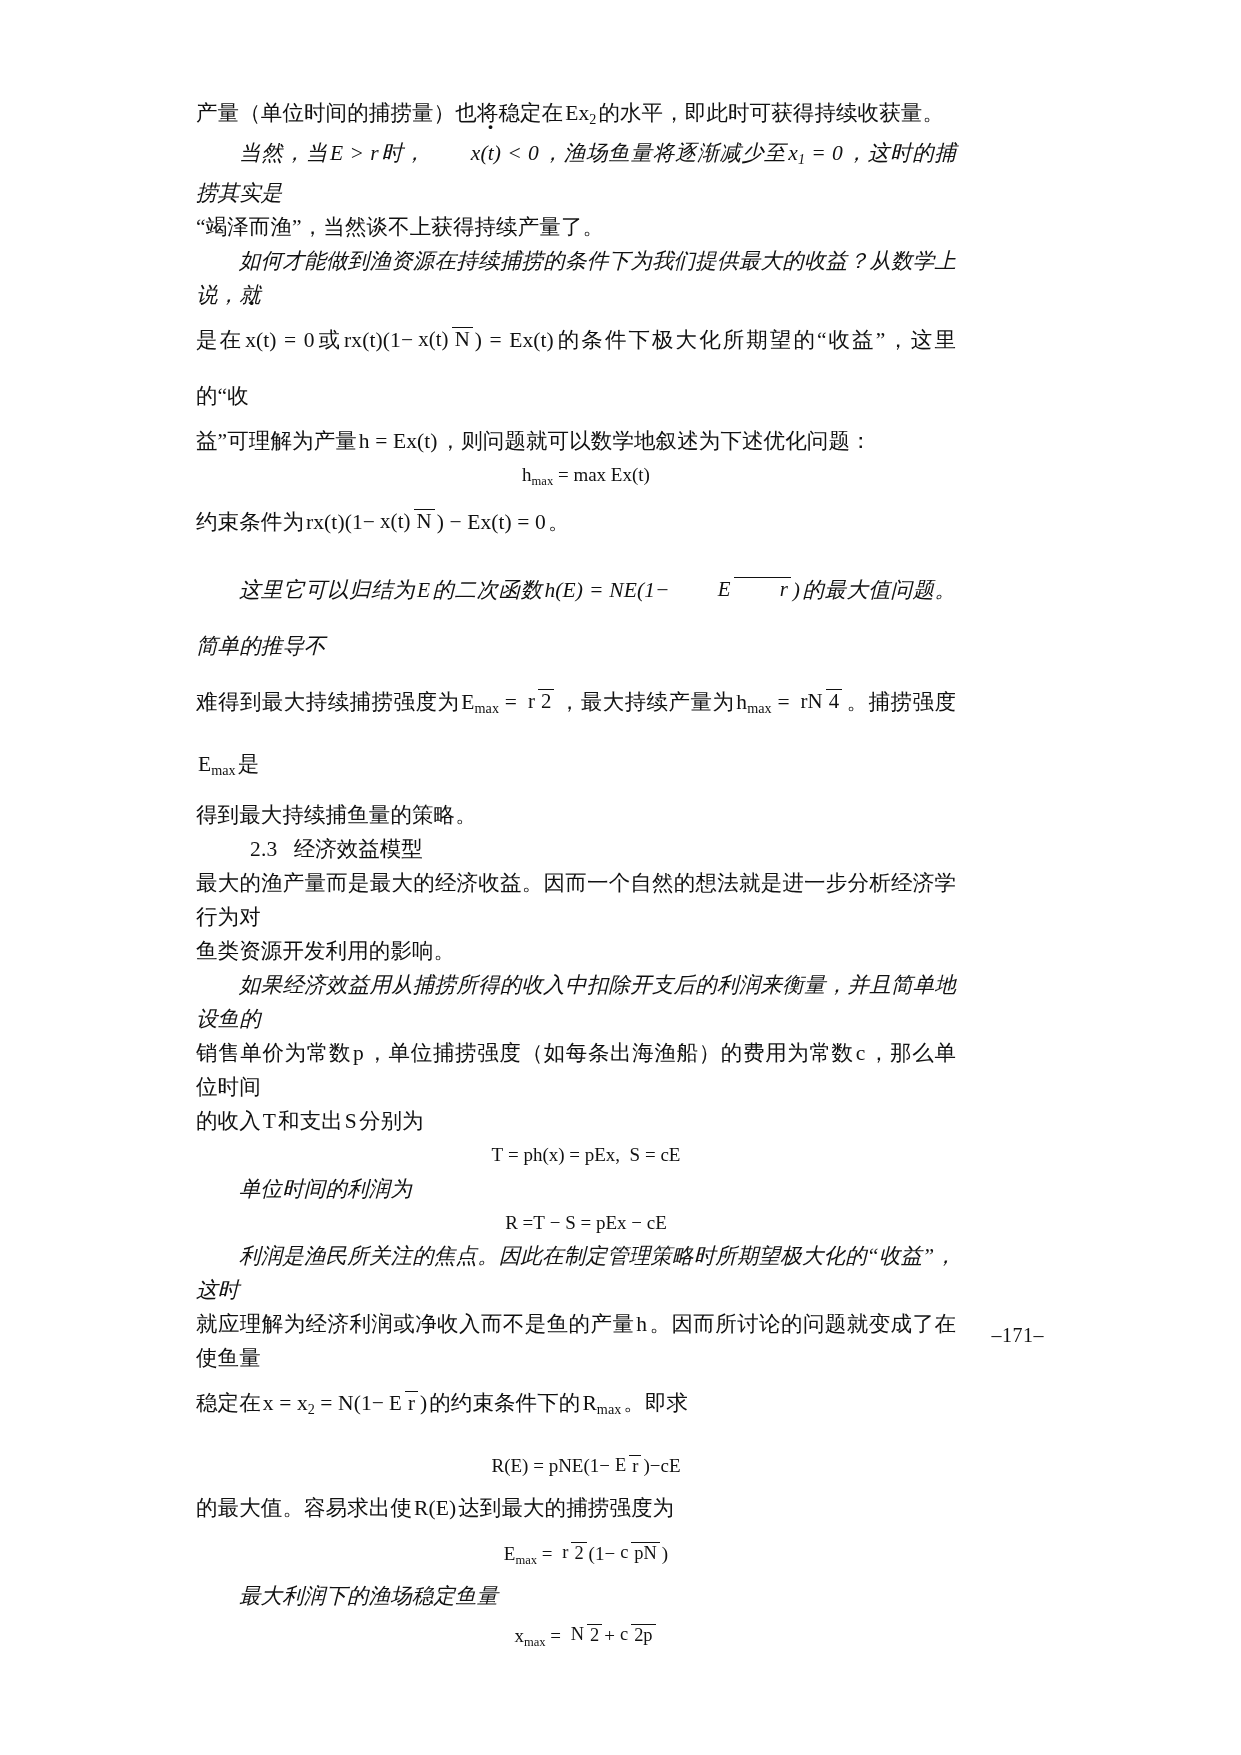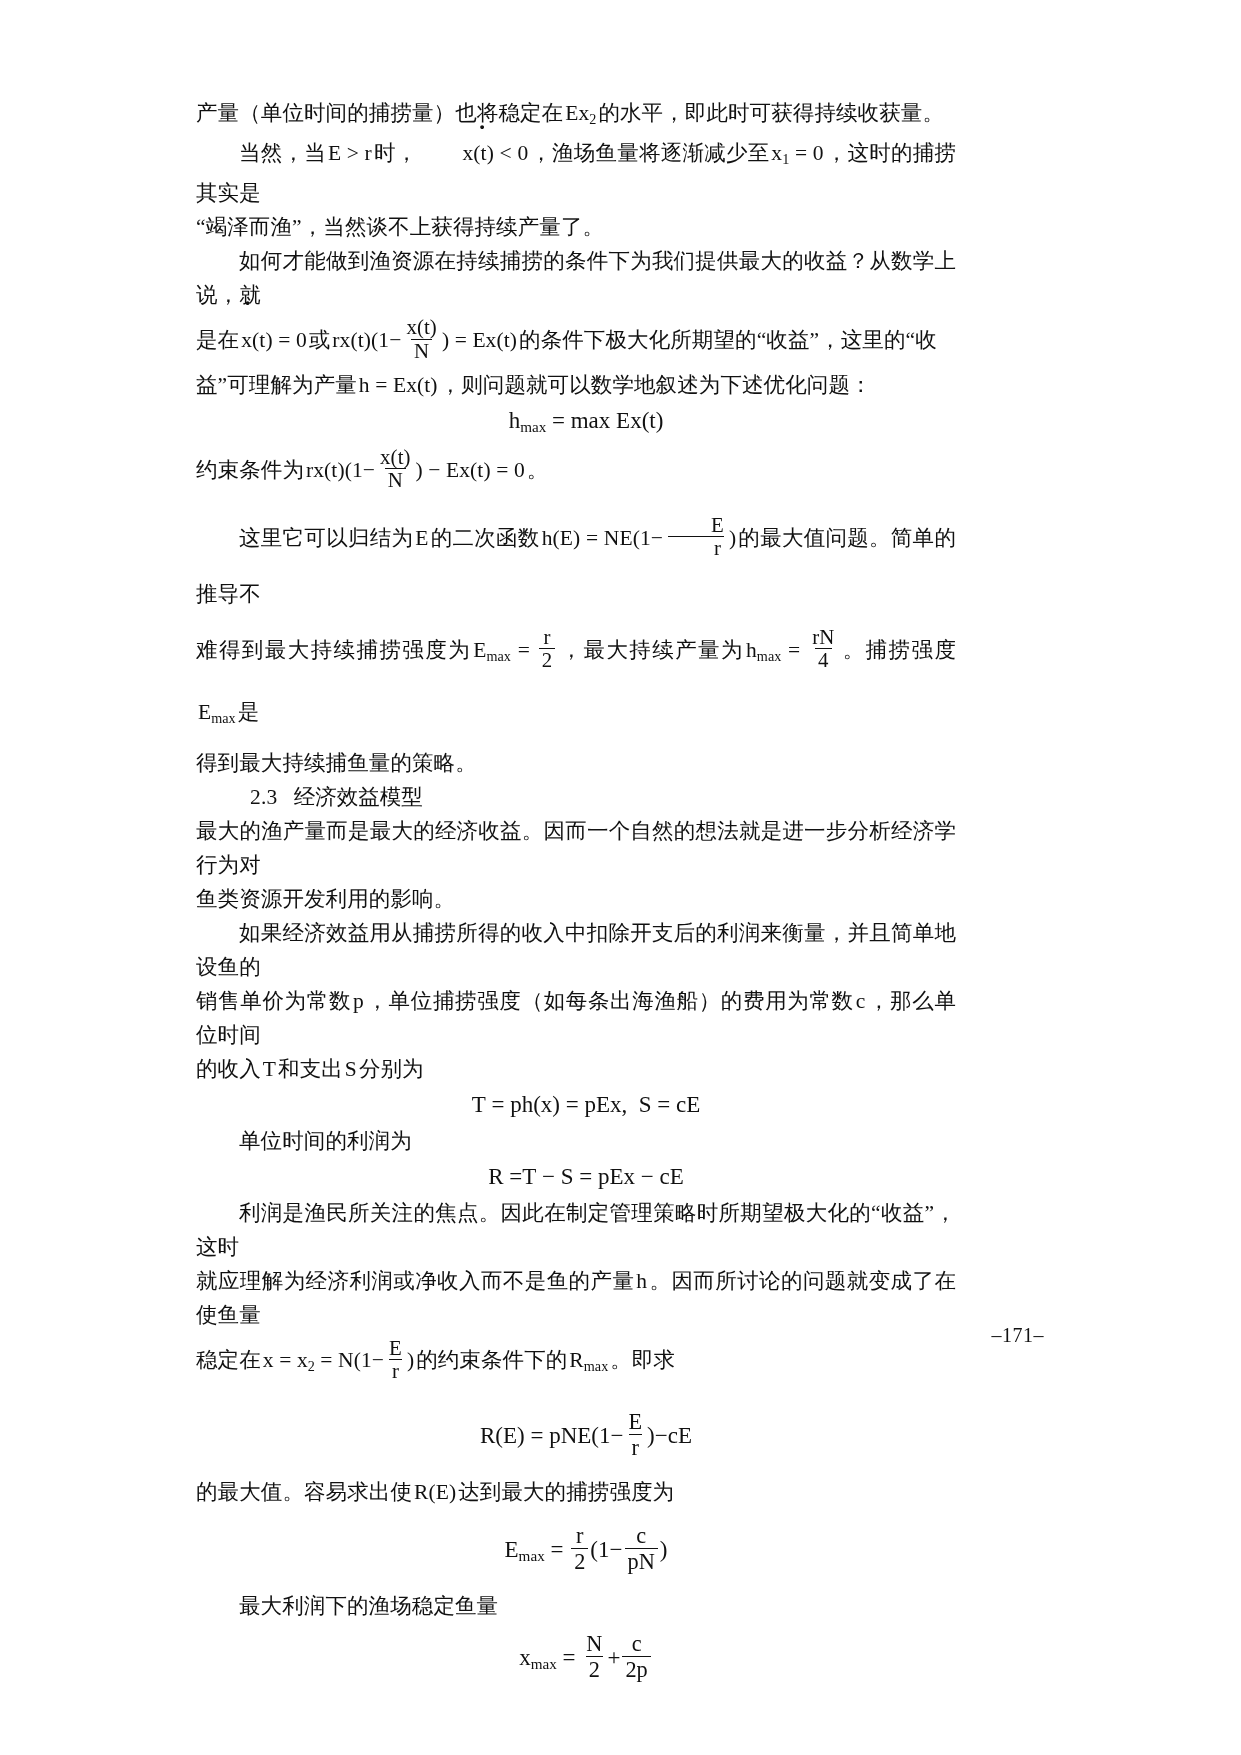--- a/index.html
+++ b/index.html
@@ -30,21 +30,21 @@
   }
   
   .para {
     font-size: 21.5px;
     line-height: 34px;
     text-align: justify;
     text-justify: inter-ideograph;
     margin: 0 0 0 0;
     letter-spacing: 0.1px;
   }
-  .para.indent { text-indent: 2em; }
+  .para.indent { text-indent: 2em; font-style: italic; }
   .para.taller { line-height: 56px; }
 
   
   .m {
     font-family: "Liberation Serif", "DejaVu Serif", serif;
     white-space: nowrap;
     padding: 0 2px;
   }
   sub.sb {
     font-size: 0.66em;
@@ -60,21 +60,21 @@
     position: absolute;
     top: -0.82em;
     left: 50%;
     transform: translateX(-42%) scale(1.5);
     font-size: 1em;
     line-height: 1;
   }
   
   .frac {
     display: inline-flex;
-    flex-direction: column;
+    flex-direction: row;
     align-items: center;
     vertical-align: middle;
     margin: 0 2px;
     position: relative;
     top: -0.12em;
   }
   .frac > .num {
     display: block;
     padding: 0 3px;
     line-height: 1.08;
@@ -84,21 +84,21 @@
     display: block;
     padding: 0 3px;
     line-height: 1.12;
     border-top: 1.4px solid #111;
     font-size: 0.97em;
   }
 
   
   .eq {
     text-align: center;
-    font-size: 23px;
+    font-size: 19px;
     line-height: 1.15;
     margin: 6px 0 6px 0;
     padding-left: 20px;
   }
   .eq .m { font-size: 1em; }
 
   .sec-head {
     font-size: 21.5px;
     line-height: 34px;
     text-indent: 1.4em;

